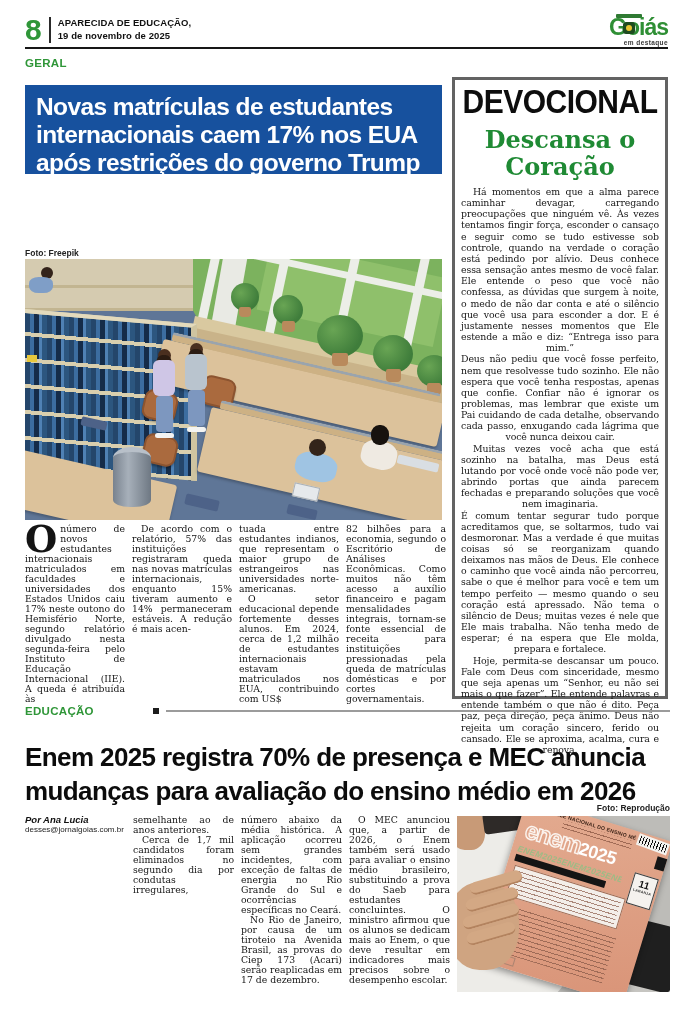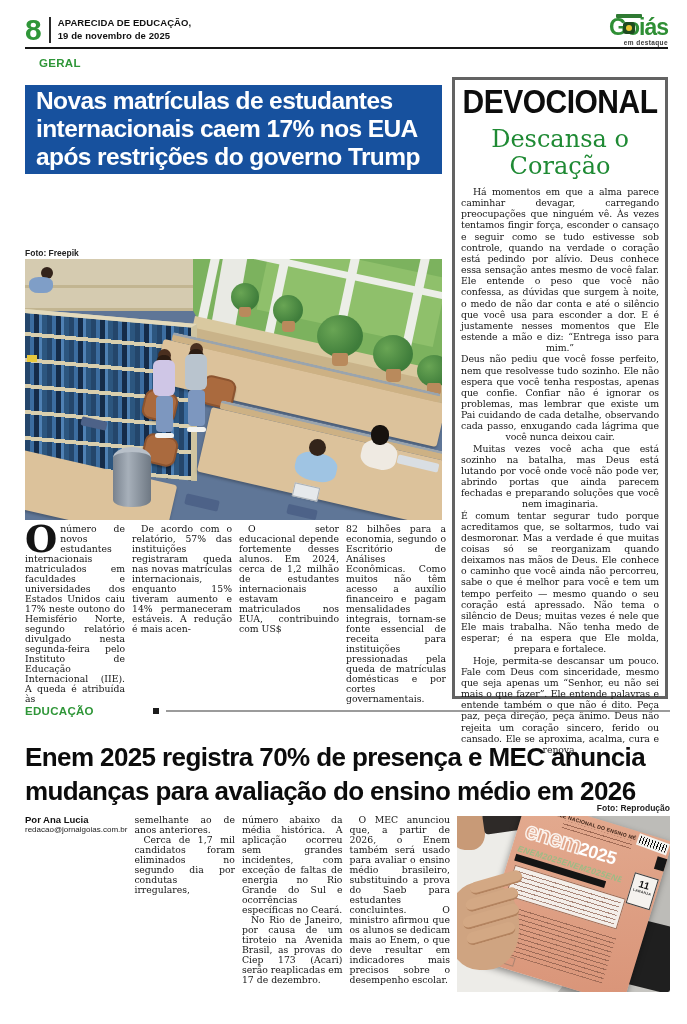--- a/index.html
+++ b/index.html
@@ -17,25 +17,25 @@
   .hdr-date { font-size:9.5px; font-weight:bold; color:#101010; line-height:1.3; letter-spacing:.1px; }
   .logo { margin-left:auto; position:relative; text-align:right; padding-top:3px; }
   .logo-top-bar { position:absolute; top:0; right:26px; width:26px; height:4px; background:#2f7a33; border-radius:1px; }
   .logo-text { font-size:23px; font-weight:bold; color:#2f8f35; letter-spacing:-1px; line-height:21px; position:relative; }
   .logo-badge { position:absolute; left:14px; top:8px; width:12px; height:12px; border-radius:3px; background:#1e4c20; }
   .logo-badge i { position:absolute; left:3px; top:3px; width:6px; height:6px; border-radius:50%; background:#e8c532; }
   .logo-tagline { display:block; font-size:6.5px; font-weight:bold; color:#3a3a3a; letter-spacing:.4px; }
   .hdr-rule { position:absolute; top:47px; left:25px; right:19px; border-top:2px solid #161616; }
 
   .section-label { position:absolute; font-size:11.5px; font-weight:bold; color:var(--green); letter-spacing:.3px; }
-  .geral-label { top:57px; left:39px; }
+  .geral-label { top:57px; left:25px; }
 
   
   .blue-box { position:absolute; top:85px; left:25px; width:417px; height:89px; background:var(--blue); color:#fff;
-    padding:2px 11px; font-size:24.5px; font-weight:bold; line-height:1.14; letter-spacing:-.6px; }
+    padding:8px 11px; font-size:24.5px; font-weight:bold; line-height:1.14; letter-spacing:-.6px; }
   .deck { position:absolute; top:181px; left:25px; width:417px; font-size:14.6px; font-weight:bold; color:#1c1c1c;
     line-height:1.42; text-align:justify; letter-spacing:-.2px; }
   .credit { font-size:8.5px; font-weight:bold; color:#222; }
   .credit1 { position:absolute; top:248px; left:25px; }
 
   
   .photo1 { position:absolute; top:259px; left:25px; width:417px; height:261px; background:#5f7697; overflow:hidden; }
   .ph-patch { position:absolute; background:#4d6288; transform:rotate(13deg); border-radius:2px; }
   .ph-cubicle { position:absolute; left:0; top:0; width:168px; height:52px; background:#d5cbb0; border-bottom:3px solid #c2b591; }
   .ph-cub-line { position:absolute; left:0; top:26px; width:168px; height:3px; background:#c2b591; }
@@ -81,35 +81,35 @@
   .cols1 { top:524px; left:25px; width:421px; height:192px; }
   .col { flex:1; font-family:"DejaVu Serif", serif; font-size:9.3px; line-height:10px; text-align:justify; color:#141414; }
   .col p { margin:0; }
   .col p.ind { text-indent:9px; }
   .dropcap { float:left; font-family:"DejaVu Serif", serif; font-size:37px; line-height:29px; font-weight:bold; margin:1px 3px 0 0; }
 
   
   .devo { position:absolute; top:77px; left:452px; width:216px; height:622px; border:3px solid #636363; background:#fff; padding:5px 6px; }
   .devo-label { text-align:center; font-size:30px; font-weight:bold; letter-spacing:-.5px; color:#0d0d0d; line-height:34px;
     border-bottom:0; transform:scaleY(1.08); }
-  .devo-title { text-align:center; font-family:"DejaVu Serif", serif; font-weight:normal; color:#1f8a34; font-size:24px; line-height:27px; margin:7px 0 6px; }
+  .devo-title { text-align:center; font-family:"DejaVu Serif", serif; font-weight:bold; color:#1f8a34; font-size:24px; line-height:27px; margin:7px 0 6px; }
   .devo-body p { font-family:"DejaVu Serif", serif; font-size:9.4px; line-height:11.15px; color:#161616;
     text-align:justify; text-align-last:center; letter-spacing:-.1px; }
   .devo-body p.ind { text-indent:12px; }
 
   
   .edu-row { position:absolute; top:705px; left:25px; right:17px; display:flex; align-items:center; gap:7px; }
   .edu-row .lbl { font-size:11.5px; font-weight:bold; color:var(--green); letter-spacing:.3px; }
   .edu-sq { width:6px; height:6px; background:#1d1d1d; margin-left:52px; }
   .edu-line { flex:1; height:2px; background:#9b9b9b; }
   .enem-headline { position:absolute; top:740px; left:25px; width:645px; text-align:left; font-size:26px; font-weight:bold;
     color:#0c0c0c; line-height:1.32; letter-spacing:-.6px; }
   .credit2 { position:absolute; top:803px; right:17px; }
   .cols2 { top:815px; left:25px; width:425px; height:195px; }
-  .byline-name { font-family:"Liberation Sans", sans-serif; font-size:9.5px; font-weight:bold; color:#101010; text-align:left; }
+  .byline-name { font-family:"Liberation Sans", sans-serif; font-size:9.5px; font-weight:bold; color:#101010; text-align:left;font-style:italic; }
   .byline-email { font-family:"Liberation Sans", sans-serif; font-size:8px; color:#222; text-align:left; margin-bottom:15px; }
 
   
   .photo2 { position:absolute; top:816px; left:457px; width:213px; height:176px; background:#c6c5c1; overflow:hidden; }
   .bk-rightbg { position:absolute; right:0; top:0; width:78px; height:110px; background:#bdbcb8; }
   .bk-shirt { position:absolute; left:-15px; top:-6px; width:128px; height:192px; border-radius:38px; background:#edece8; }
   .bk-collar { position:absolute; left:26px; top:-9px; width:42px; height:25px; background:#2e2a28; transform:rotate(-8deg); border-radius:4px; }
   .bk-neck { position:absolute; left:-6px; top:-6px; width:34px; height:40px; border-radius:40%; background:#c89a77; }
   .bk-phone { position:absolute; right:-8px; bottom:4px; width:60px; height:66px; background:#1f1f1f; transform:rotate(14deg); border-radius:6px; }
   .booklet { position:absolute; left:42px; top:0px; width:152px; height:170px; transform:rotate(17deg); transform-origin:center;
@@ -261,20 +261,21 @@
   </div>
 
   <div class="cols cols1">
     <div class="col">
       <p><span class="dropcap">O</span><span>número de novos estudantes internacionais matriculados em faculdades e universidades dos Estados Unidos caiu 17% neste outono do Hemisfério Norte, segundo relatório divulgado nesta segunda-feira pelo Instituto de Educação Internacional (IIE). A queda é atribuída às</span></p>
     </div>
     <div class="col">
       <p class="ind">De acordo com o relatório, 57% das instituições registraram queda nas novas matrículas internacionais, enquanto 15% tiveram aumento e 14% permaneceram estáveis. A redução é mais acen-</p>
     </div>
     <div class="col">
+      <p>tuada entre estudantes indianos, que representam o maior grupo de estrangeiros nas universidades norte-americanas.</p>
       <p class="ind">O setor educacional depende fortemente desses alunos. Em 2024, cerca de 1,2 milhão de estudantes internacionais estavam matriculados nos EUA, contribuindo com US$</p>
     </div>
     <div class="col">
       <p>82 bilhões para a economia, segundo o Escritório de Análises Econômicas. Como muitos não têm acesso a auxílio financeiro e pagam mensalidades integrais, tornam-se fonte essencial de receita para instituições pressionadas pela queda de matrículas domésticas e por cortes governamentais.</p>
     </div>
   </div>
 
   <div class="devo">
     <div class="devo-label">DEVOCIONAL</div>
     <div class="devo-title">Descansa o Coração</div>
@@ -292,21 +293,21 @@
     <span class="edu-sq"></span>
     <span class="edu-line"></span>
   </div>
 
   <div class="enem-headline">Enem 2025 registra 70% de presença e MEC anuncia mudanças para avaliação do ensino médio em 2026</div>
   <div class="credit credit2">Foto: Reprodução</div>
 
   <div class="cols cols2">
     <div class="col">
       <div class="byline-name">Por Ana Lucia</div>
-      <div class="byline-email">redacao@jornalgoias.com.br</div>
+      <div class="byline-email">desses@jornalgoias.com.br</div>
     </div>
     <div class="col">
       <p>semelhante ao de anos anteriores.</p>
       <p class="ind">Cerca de 1,7 mil candidatos foram eliminados no segundo dia por condutas irregulares,</p>
     </div>
     <div class="col">
       <p>número abaixo da média histórica. A aplicação ocorreu sem grandes incidentes, com exceção de faltas de energia no Rio Grande do Sul e ocorrências específicas no Ceará.</p>
       <p class="ind">No Rio de Janeiro, por causa de um tiroteio na Avenida Brasil, as provas do Ciep 173 (Acari) serão reaplicadas em 17 de dezembro.</p>
     </div>
     <div class="col">

